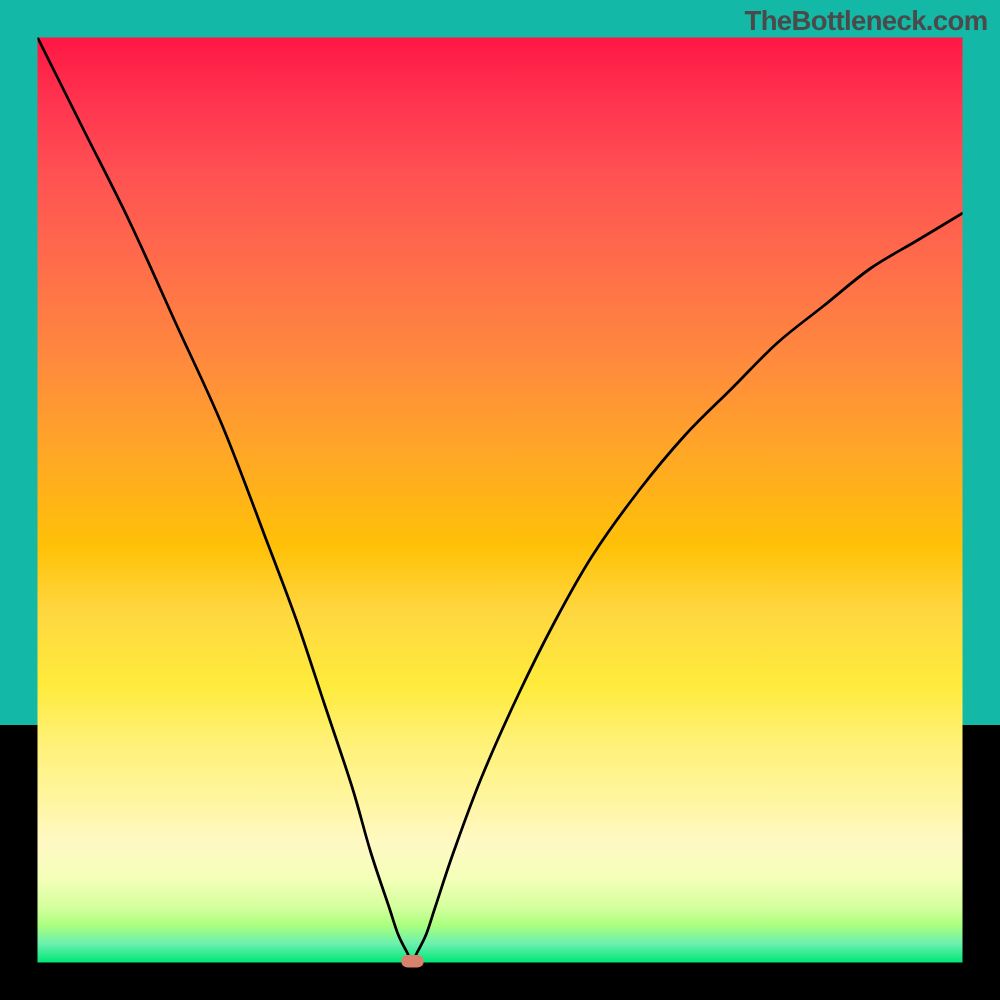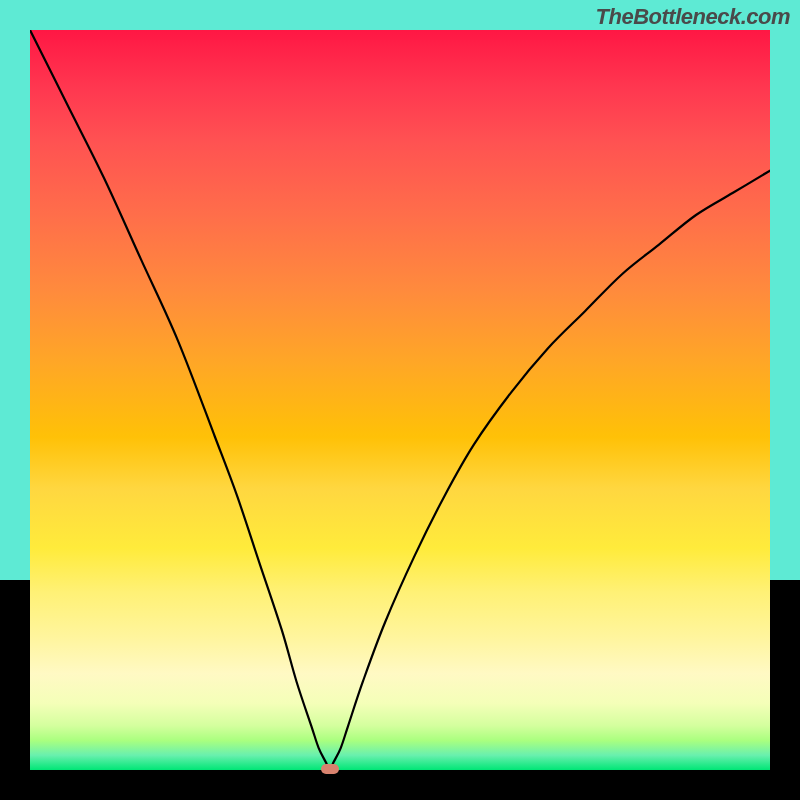--- a/index.html
+++ b/index.html
@@ -7,23 +7,22 @@
     padding: 0;
     width: 800px;
     height: 800px;
     background: #000;
     overflow: hidden;
     font-family: Arial, sans-serif;
   }
   .outer {
     width: 800px;
     height: 580px;
-    background: #5eead4;
+    background: #14b8a6;
     position: relative;
-    font-style: italic;
   }
   .attribution {
     position: absolute;
     top: 4px;
     right: 10px;
     color: #4a4a4a;
     font-size: 22px;
     font-weight: bold;
     letter-spacing: -0.5px;
     z-index: 10;

